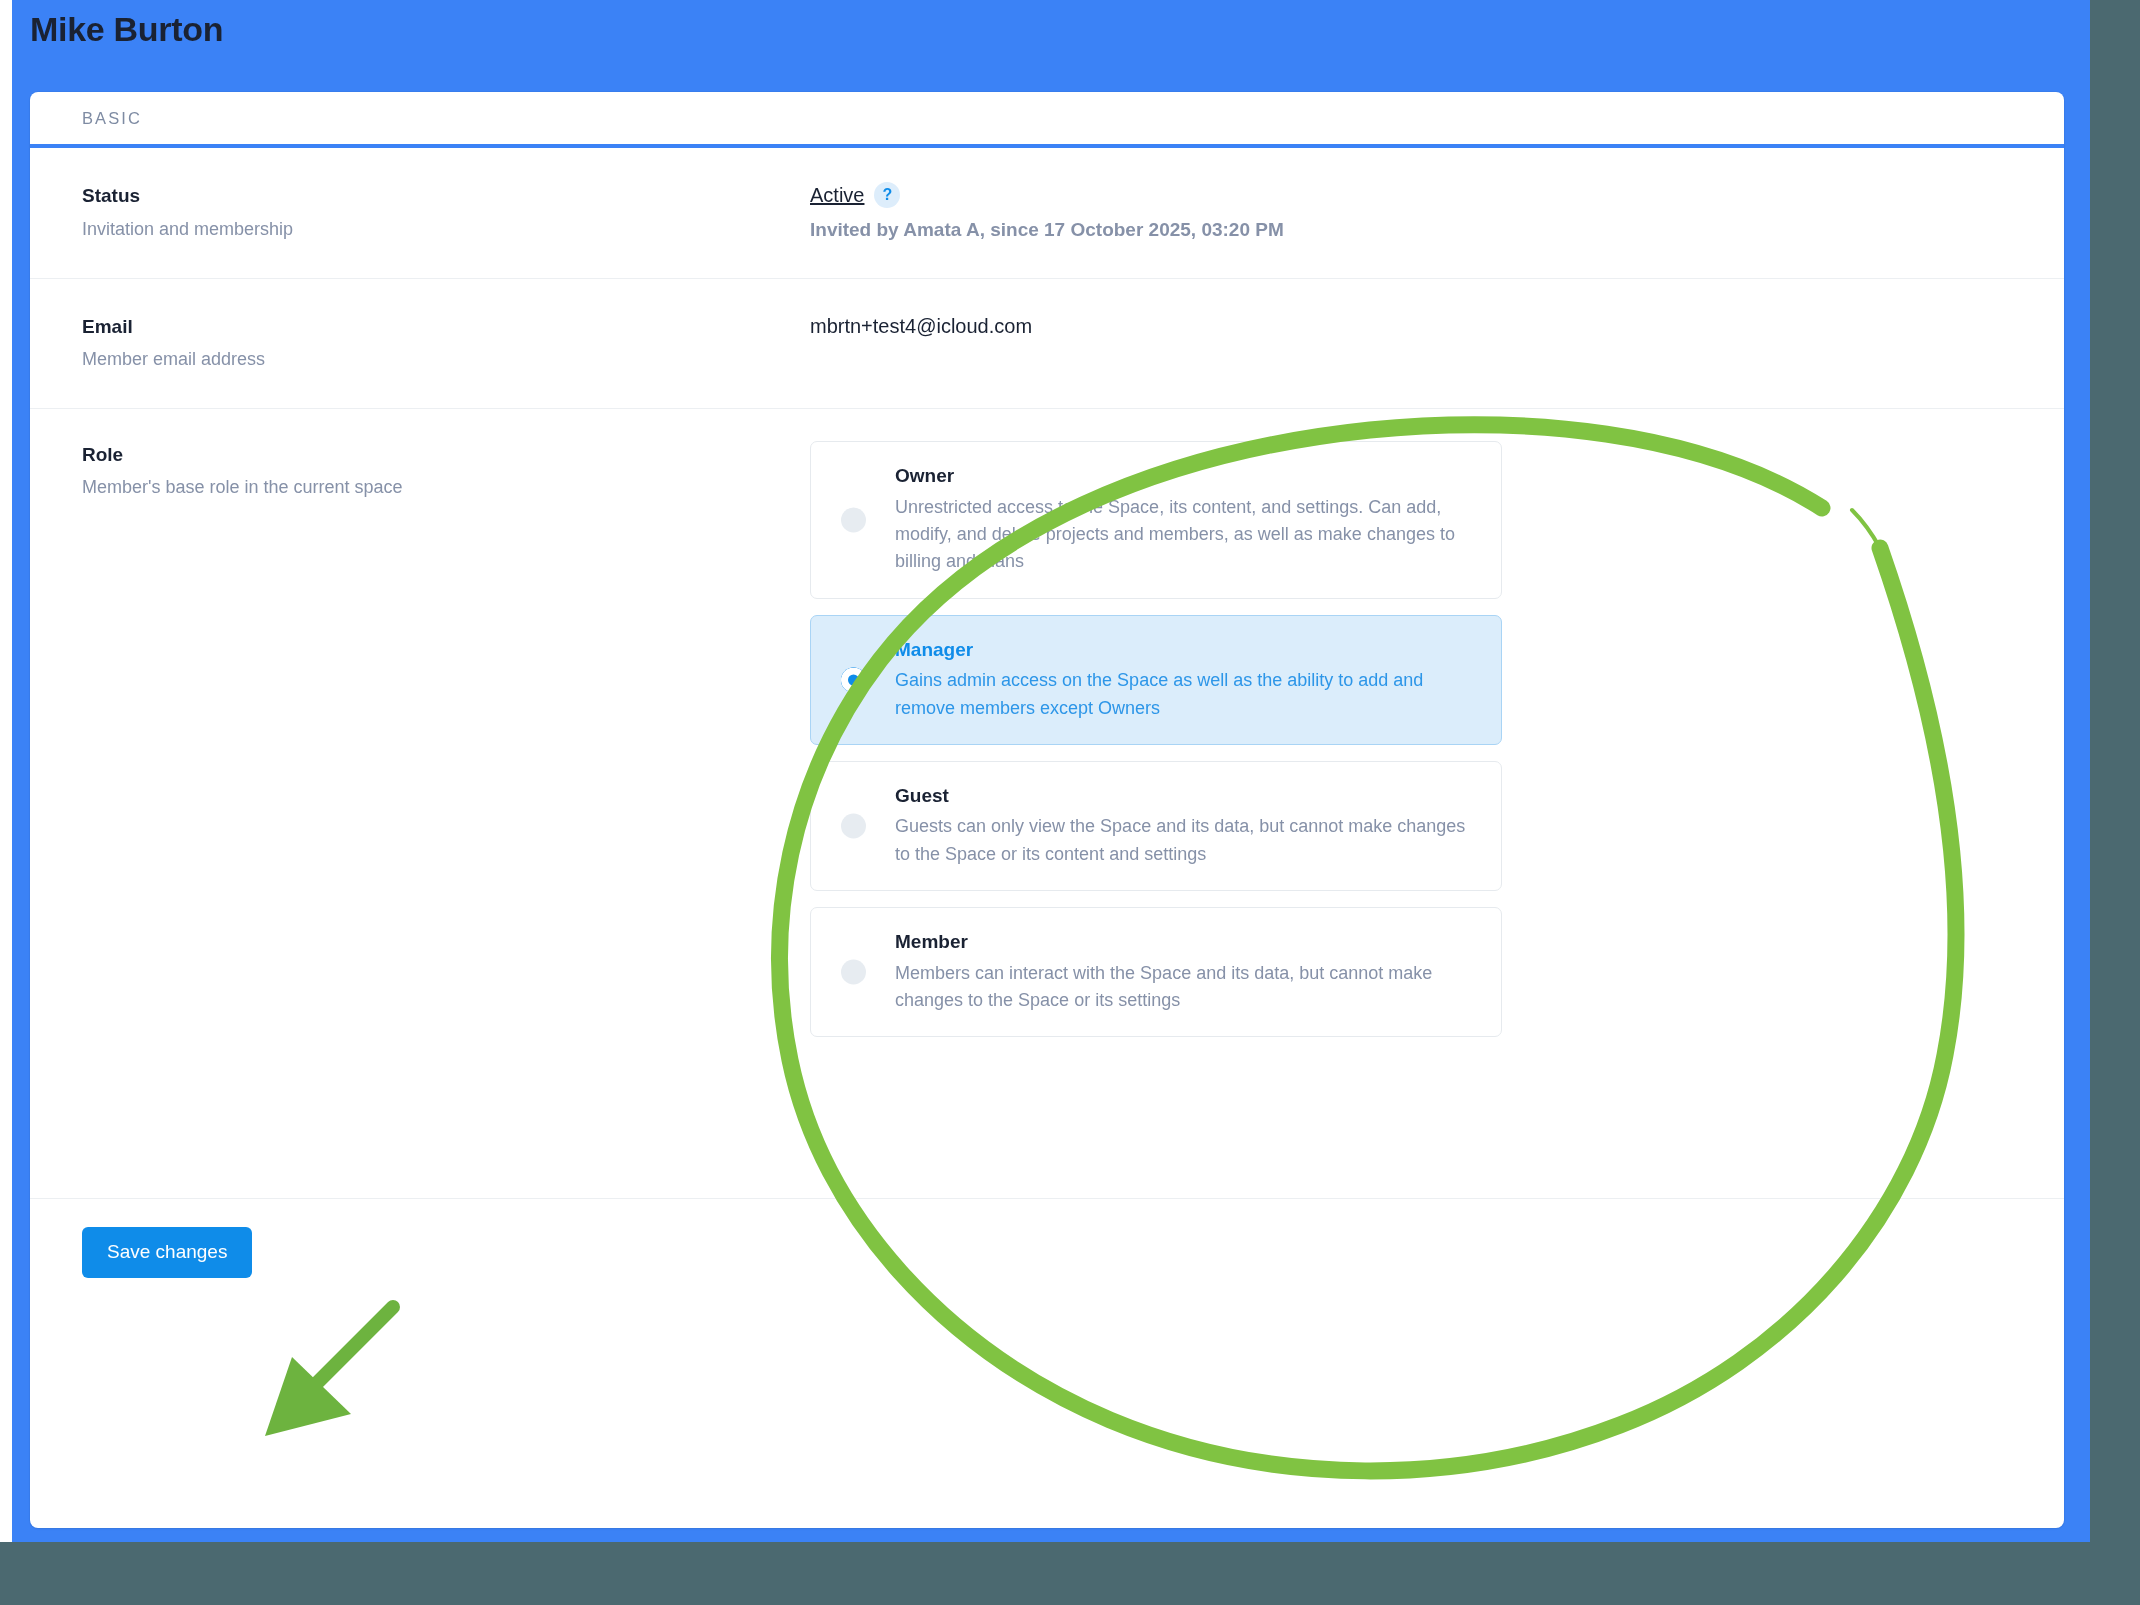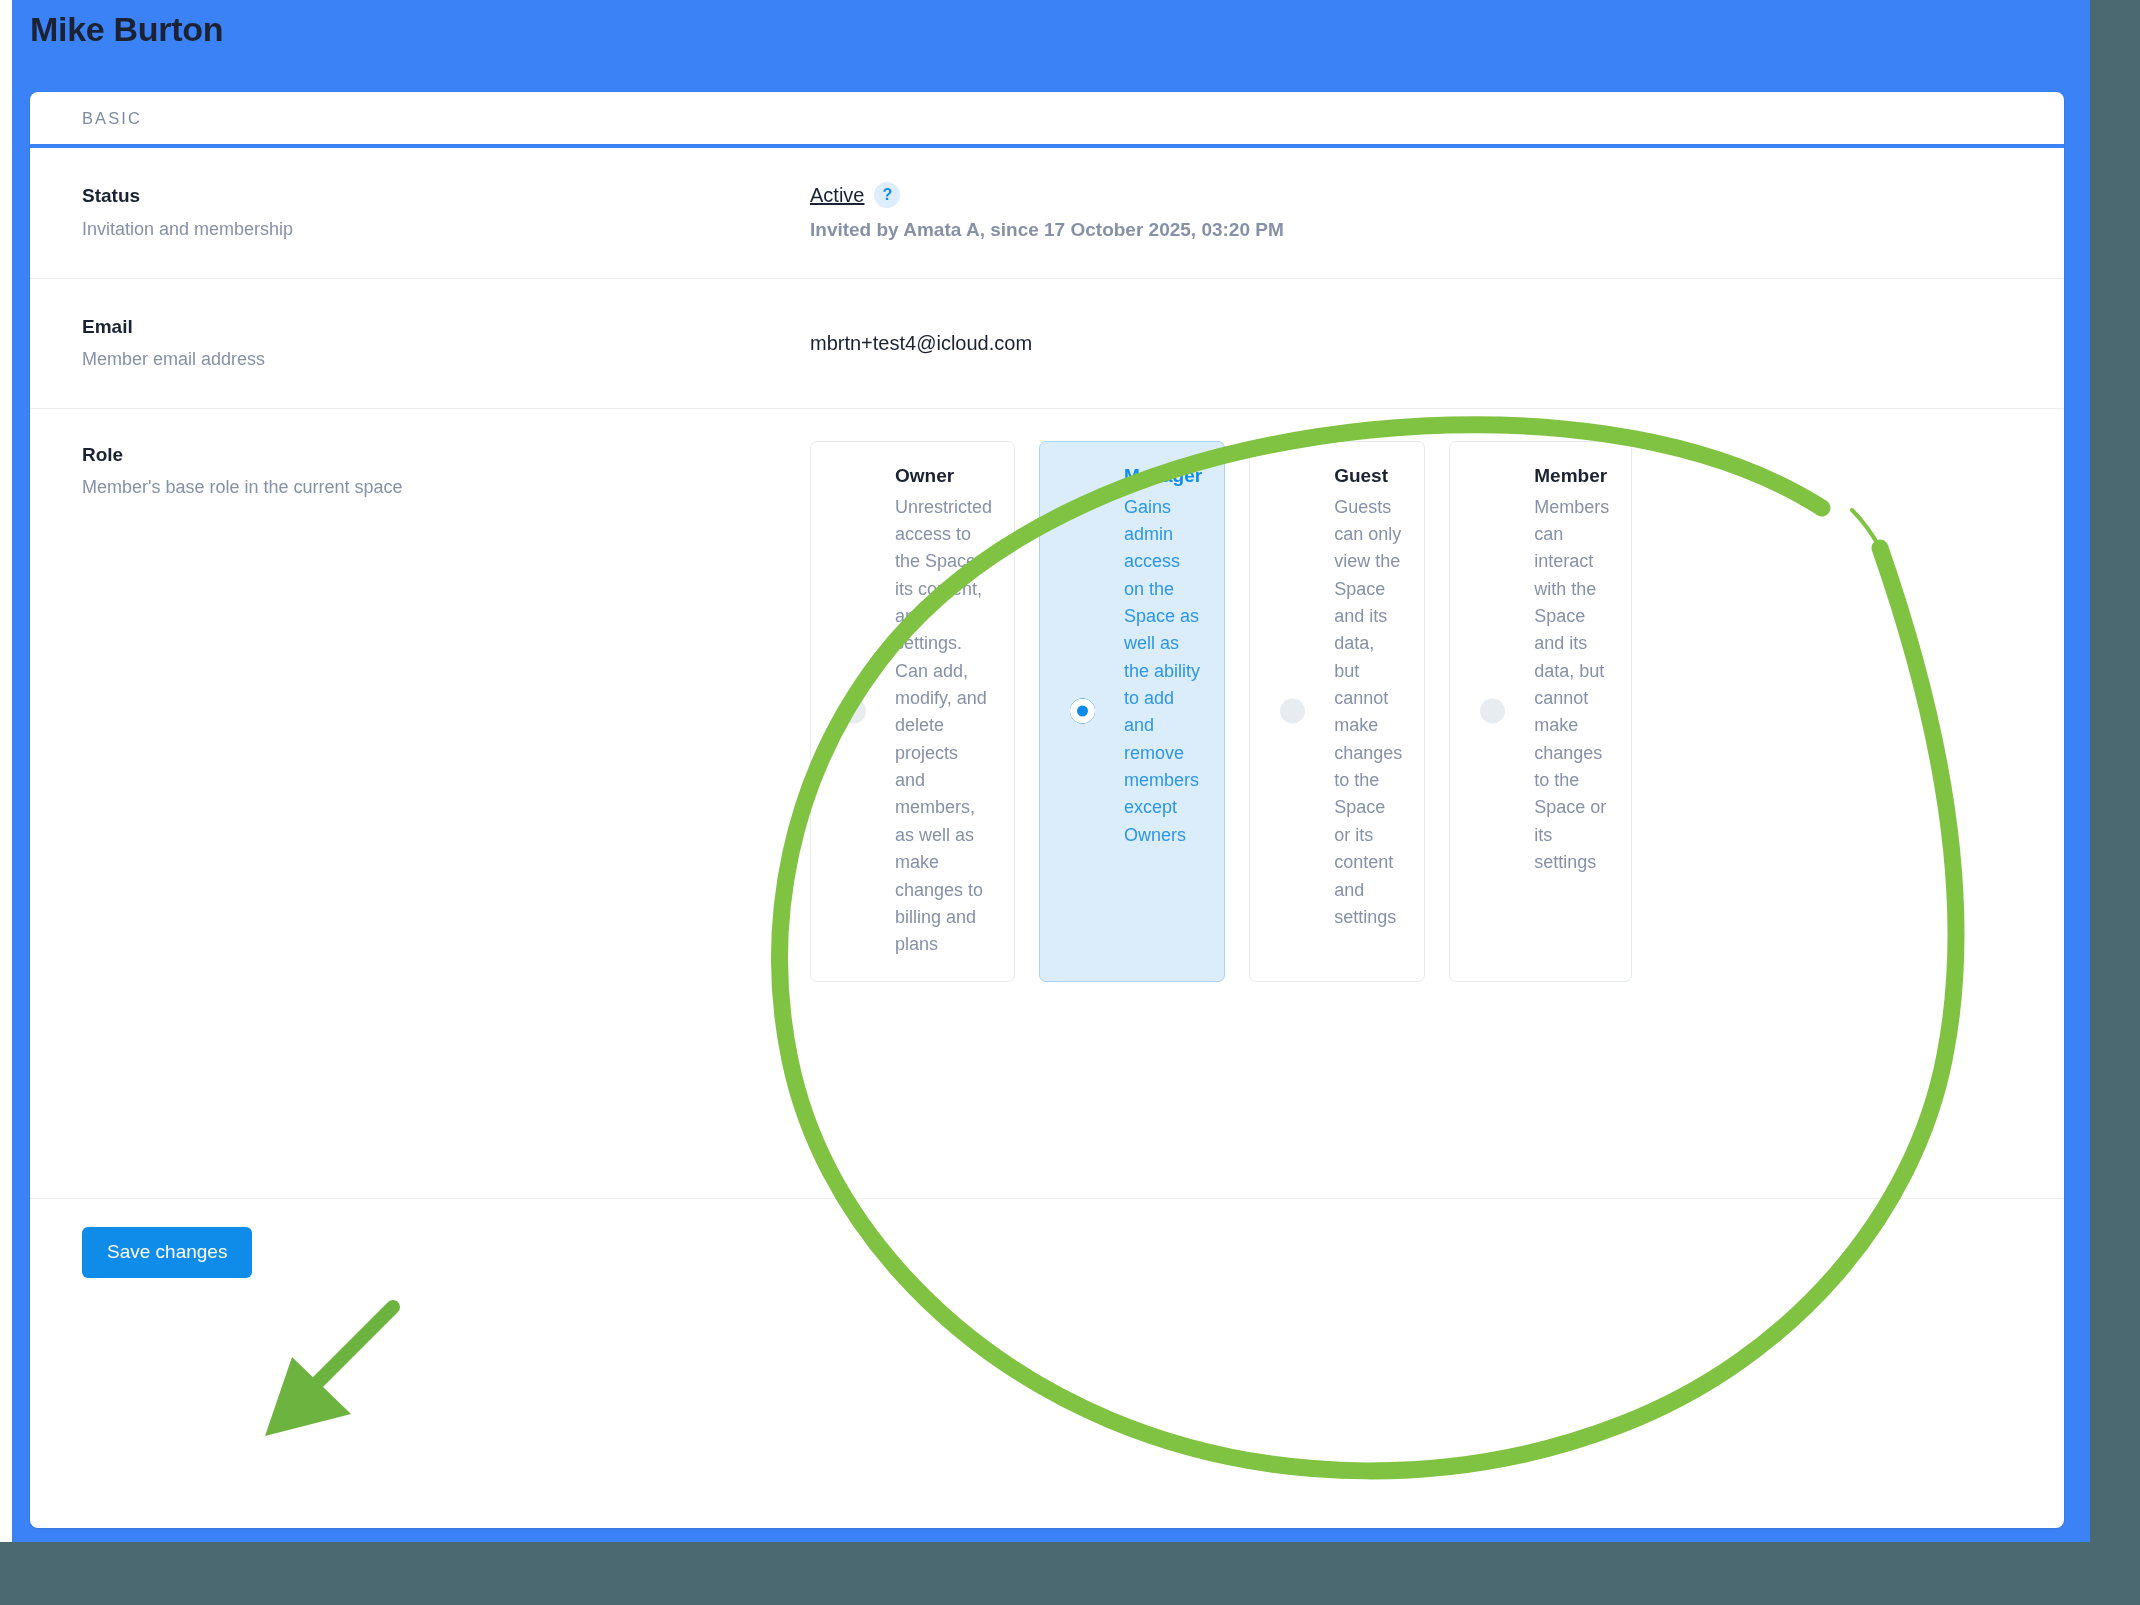--- a/index.html
+++ b/index.html
@@ -74,21 +74,21 @@
     color: #7e8ba3;
     letter-spacing: 2.1px;
   }
 
   .row {
     display: flex;
     border-bottom: 1px solid #eceff2;
     padding: 34px 52px 34px 52px;
   }
   .row-status  { min-height: 128px; }
-  .row-email   { min-height: 128px; align-items: center; }
+  .row-email   { min-height: 128px; }
   .row-role    { min-height: 790px; padding-top: 32px; padding-bottom: 32px; }
 
   .row-left  { width: 728px; flex: none; }
   .row-right { flex: 1; }
 
   .field-title {
     font-size: 19px;
     font-weight: bold;
     color: #1a2233;
     line-height: 1.5;
@@ -136,22 +136,22 @@
   .email-value {
     font-size: 20px;
     color: #1a2233;
     line-height: 1.3;
   }
 
   
   .role-list {
     width: 692px;
     display: flex;
-    flex-direction: row;
-    gap: 24px;
+    flex-direction: column;
+    gap: 16px;
     justify-content: space-between;
   }
   .role-option {
     position: relative;
     border: 1px solid #e6eaee;
     border-radius: 7px;
     background: #ffffff;
     padding: 20px 22px 22px 84px;
     cursor: pointer;
   }

